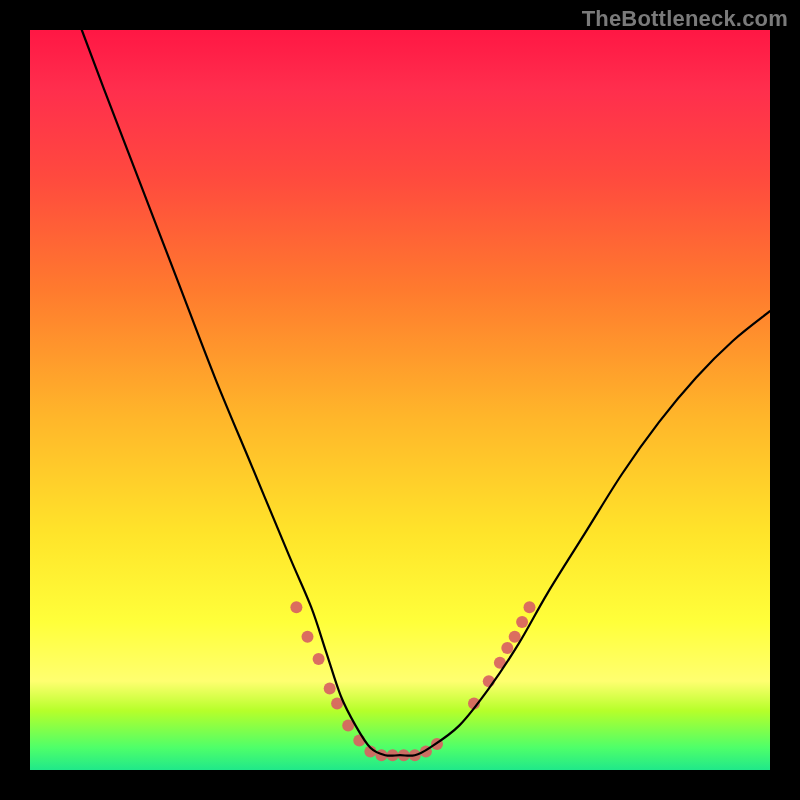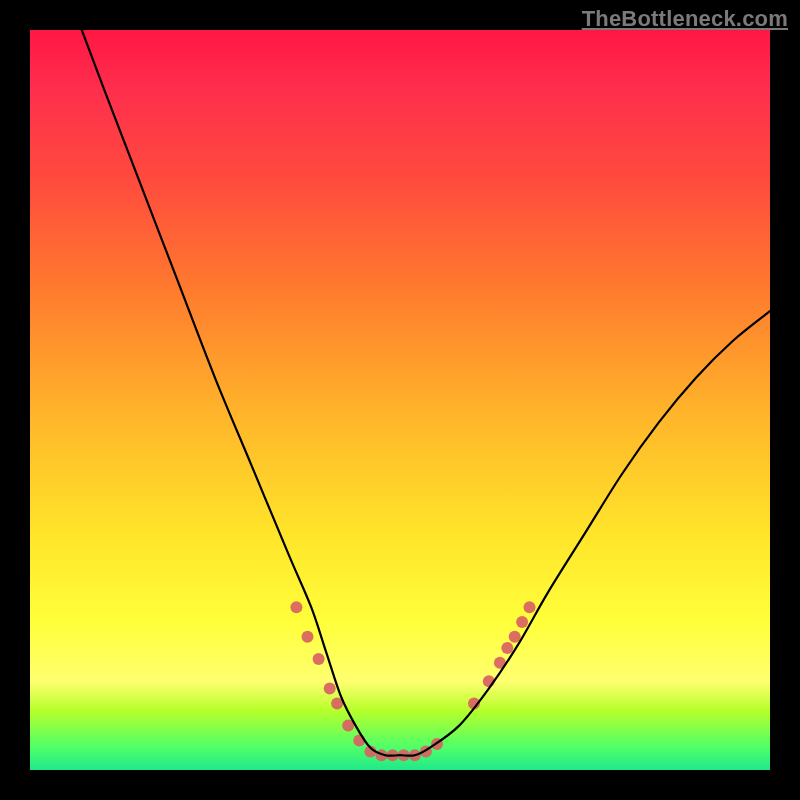--- a/index.html
+++ b/index.html
@@ -41,21 +41,20 @@
   }
   .watermark {
     position: absolute;
     top: 6px;
     right: 12px;
     color: #7a7a7a;
     font-size: 22px;
     font-weight: 600;
     letter-spacing: 0.2px;
     z-index: 5;
-    text-decoration: underline;
   }
   svg.curve {
     position: absolute;
     left: 0;
     top: 0;
     width: 740px;
     height: 740px;
   }
 </style>
 </head>

